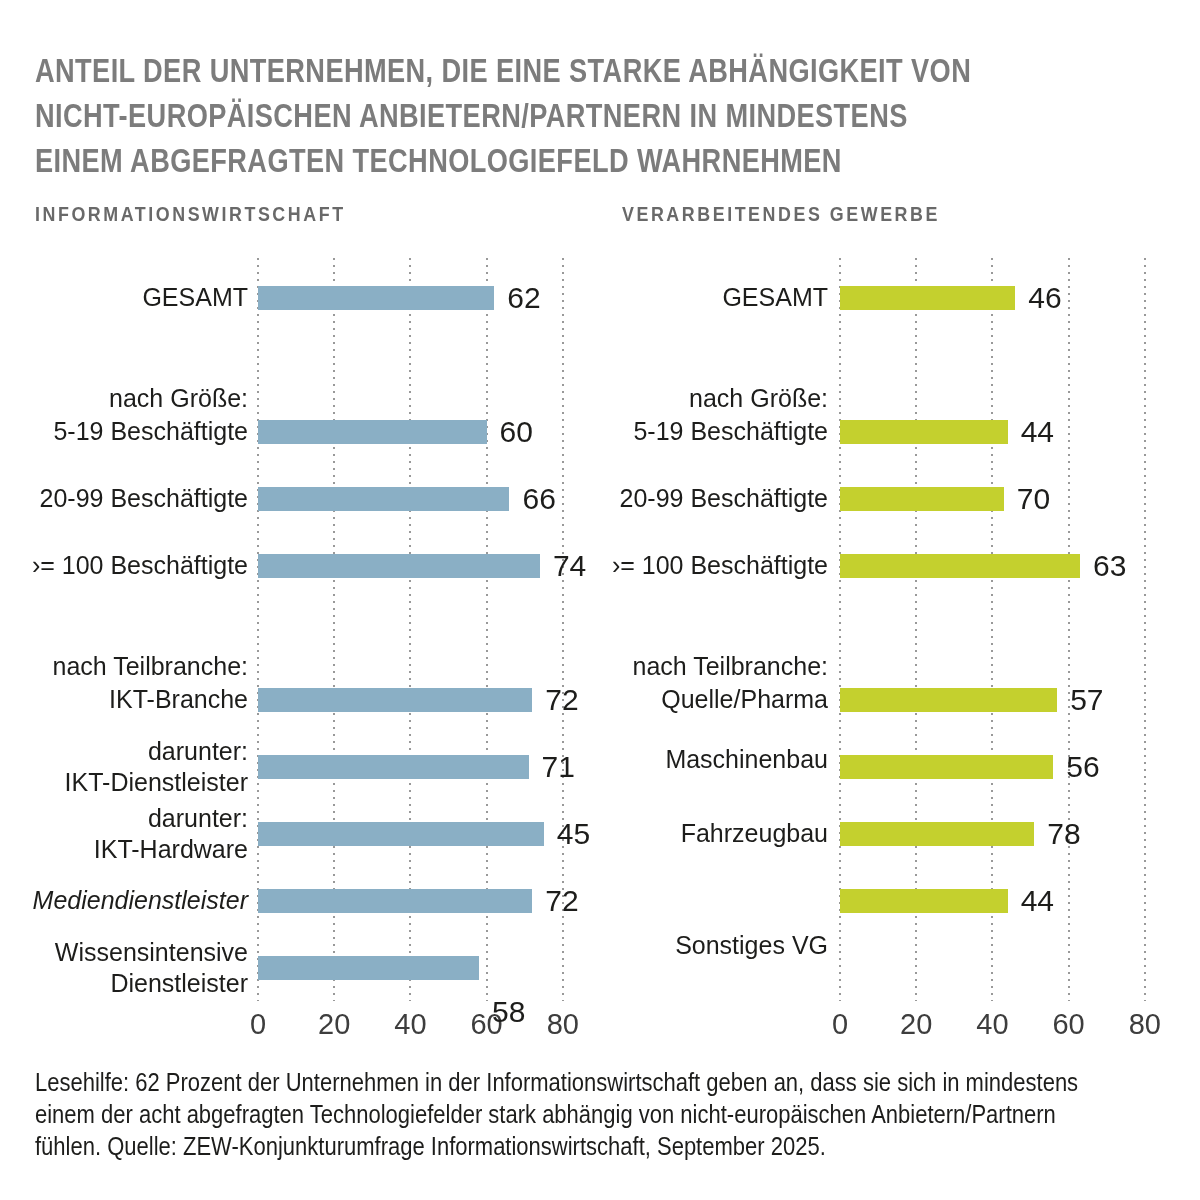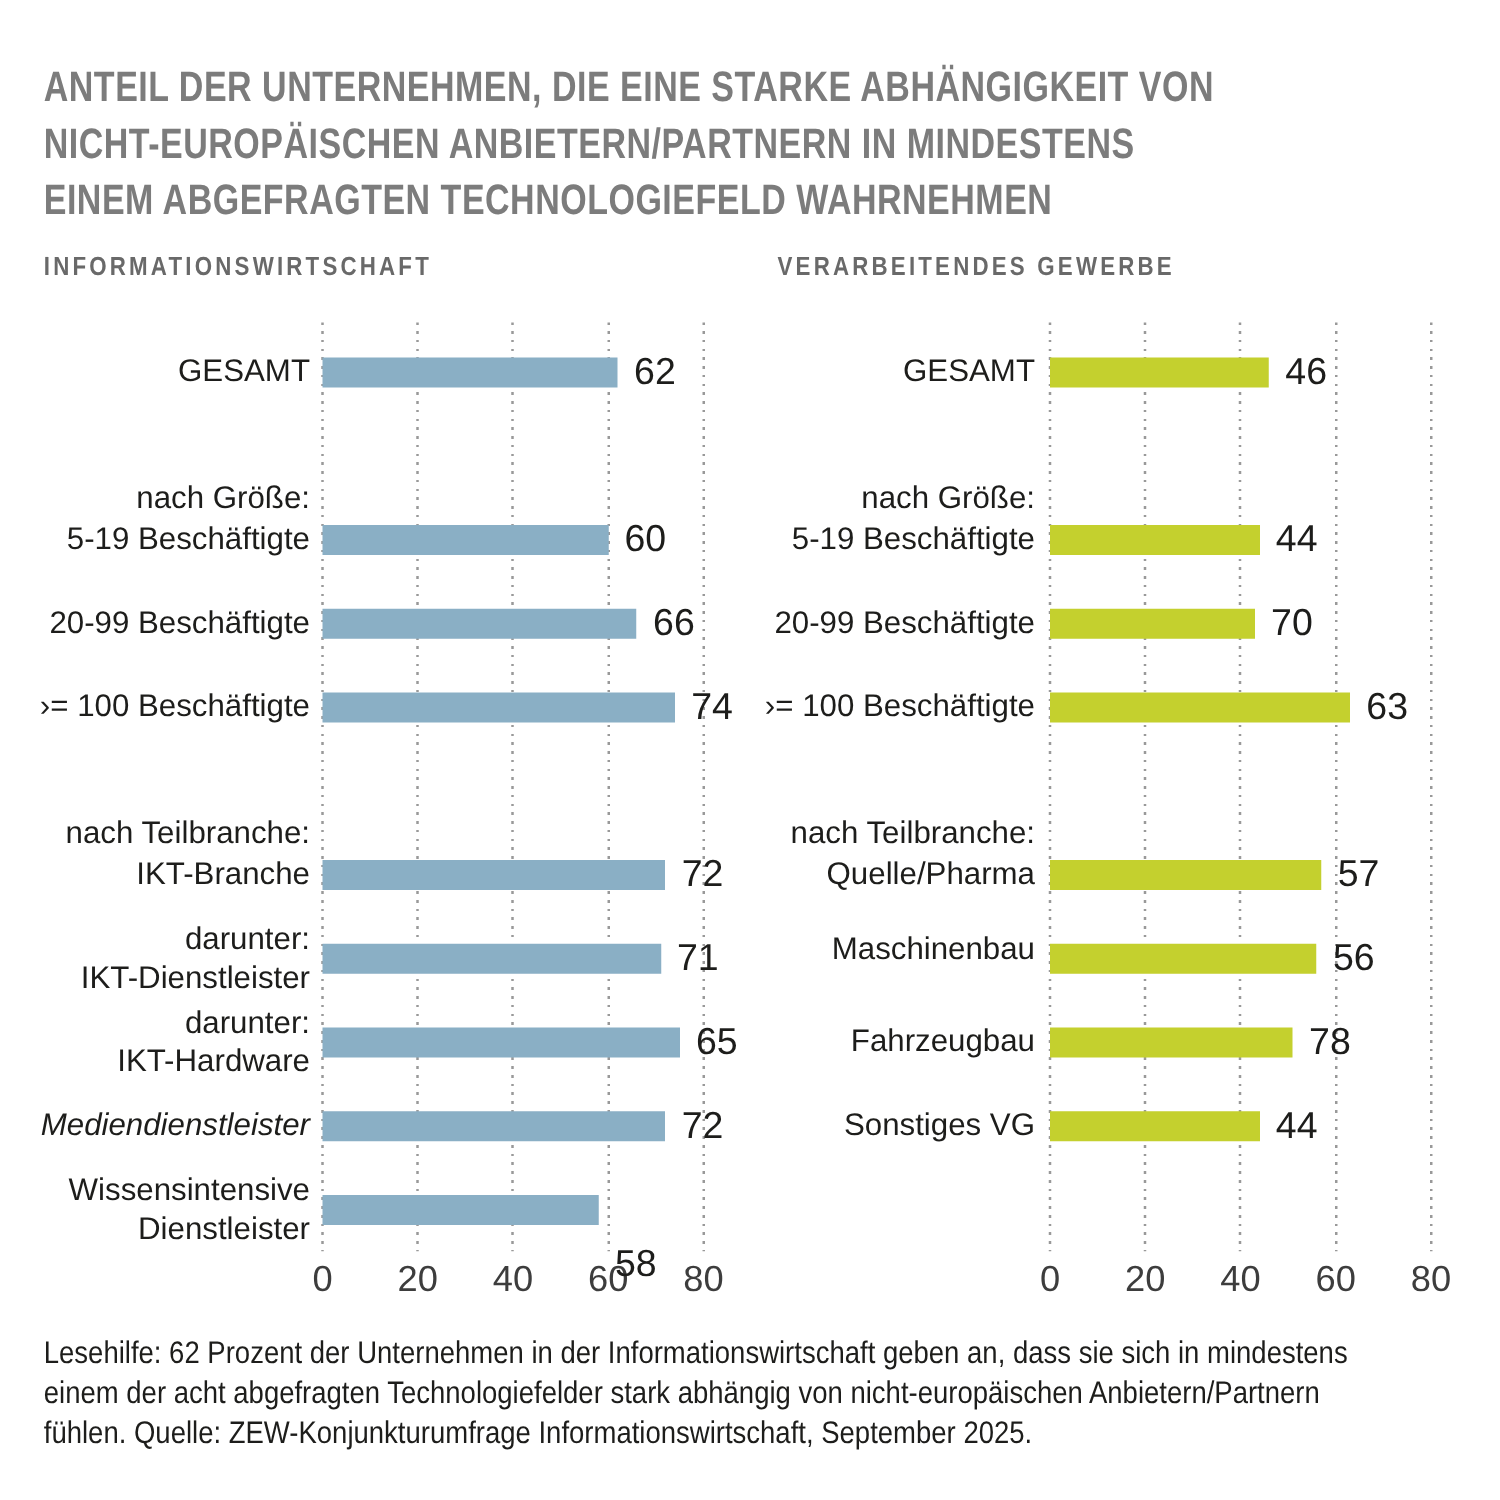--- a/index.html
+++ b/index.html
@@ -76,21 +76,21 @@
       <div class="rowlabel" style="right: 952px; top: 684px;">IKT-Branche</div>
       <div class="bar" style="left: 258px; top: 687.5px; width: 274.32px; background: rgb(138, 175, 197);"></div>
       <div class="value" style="left: 545.32px; top: 682.5px;">72</div>
       <div class="rowlabel" style="right: 952px; top: 735.5px;">darunter:
 IKT-Dienstleister</div>
       <div class="bar" style="left: 258px; top: 754.5px; width: 270.51px; background: rgb(138, 175, 197);"></div>
       <div class="value" style="left: 541.51px; top: 749.5px;">71</div>
       <div class="rowlabel" style="right: 952px; top: 802.5px;">darunter:
 IKT-Hardware</div>
       <div class="bar" style="left: 258px; top: 821.5px; width: 285.75px; background: rgb(138, 175, 197);"></div>
-      <div class="value" style="left: 556.75px; top: 816.5px;">65</div>
+      <div class="value" style="left: 556.75px; top: 816.5px;">45</div>
       <div class="rowlabel" style="right: 952px; top: 885px; font-style: italic;">Mediendienstleister</div>
       <div class="bar" style="left: 258px; top: 888.5px; width: 274.32px; background: rgb(138, 175, 197);"></div>
       <div class="value" style="left: 545.32px; top: 883.5px;">72</div>
       <div class="rowlabel" style="right: 952px; top: 936.5px;">Wissensintensive
 Dienstleister</div>
       <div class="bar" style="left: 258px; top: 955.5px; width: 220.98px; background: rgb(138, 175, 197);"></div>
       <div class="value" style="left: 491.98px; top: 950.5px; margin-top: 44px;">58</div>
     </div>
   <div id="chart-1">
       <div class="gridline" style="left: 839px; top: 258px; height: 743px;"></div>
@@ -119,21 +119,21 @@
       <div class="heading" style="right: 372px; top: 650px;">nach Teilbranche:</div>
       <div class="rowlabel" style="right: 372px; top: 684px;">Quelle/Pharma</div>
       <div class="bar" style="left: 840px; top: 687.5px; width: 217.17px; background: rgb(196, 208, 46);"></div>
       <div class="value" style="left: 1070.17px; top: 682.5px;">57</div>
       <div class="rowlabel" style="right: 372px; top: 744px;">Maschinenbau</div>
       <div class="bar" style="left: 840px; top: 754.5px; width: 213.36px; background: rgb(196, 208, 46);"></div>
       <div class="value" style="left: 1066.36px; top: 749.5px;">56</div>
       <div class="rowlabel" style="right: 372px; top: 818px;">Fahrzeugbau</div>
       <div class="bar" style="left: 840px; top: 821.5px; width: 194.31px; background: rgb(196, 208, 46);"></div>
       <div class="value" style="left: 1047.31px; top: 816.5px;">78</div>
-      <div class="rowlabel" style="right: 372px; top: 885px;">Sonstiges VG</div>
+      <div class="rowlabel" style="right: 372px; top: 930px;">Sonstiges VG</div>
       <div class="bar" style="left: 840px; top: 888.5px; width: 167.64px; background: rgb(196, 208, 46);"></div>
       <div class="value" style="left: 1020.64px; top: 883.5px;">44</div>
     </div>
 
   <div class="footer-block">
     <div>Lesehilfe: 62 Prozent der Unternehmen in der Informationswirtschaft geben an, dass sie sich in mindestens</div>
     <div>einem der acht abgefragten Technologiefelder stark abhängig von nicht-europäischen Anbietern/Partnern</div>
     <div>fühlen. Quelle: ZEW-Konjunkturumfrage Informationswirtschaft, September 2025.</div>
   </div>
 

